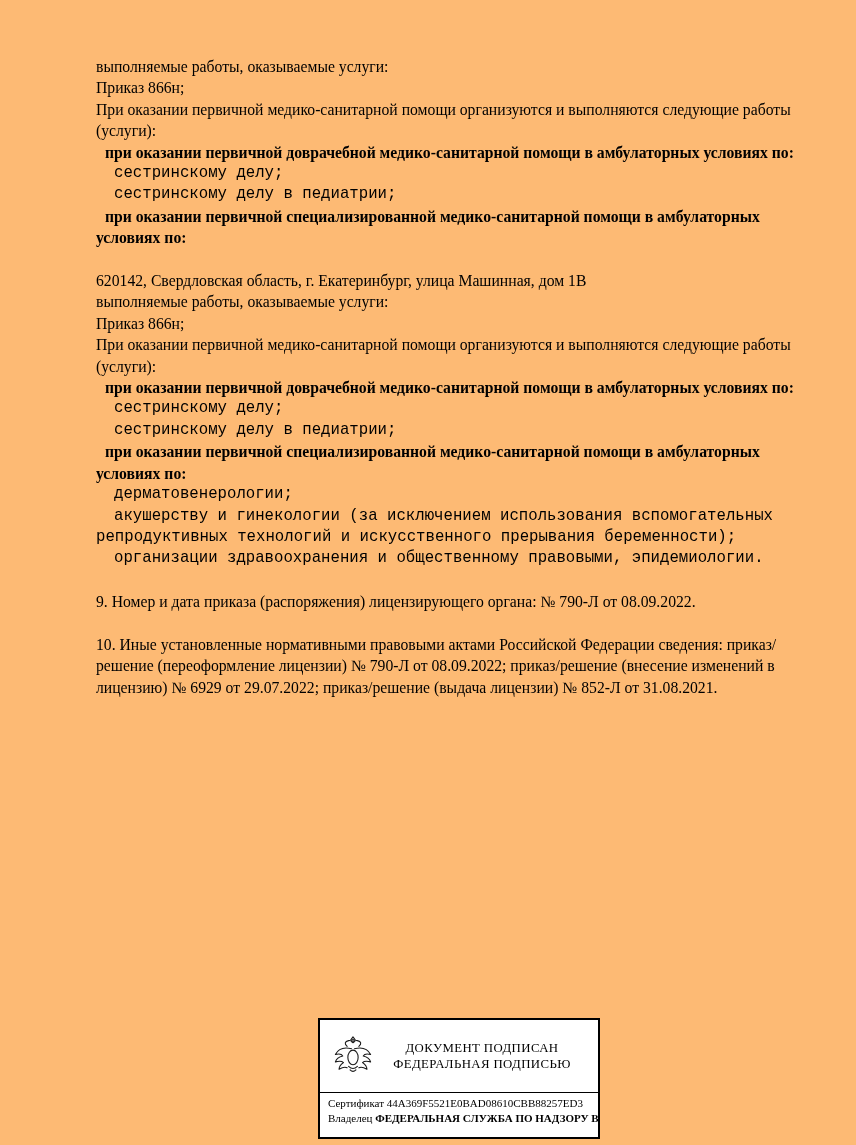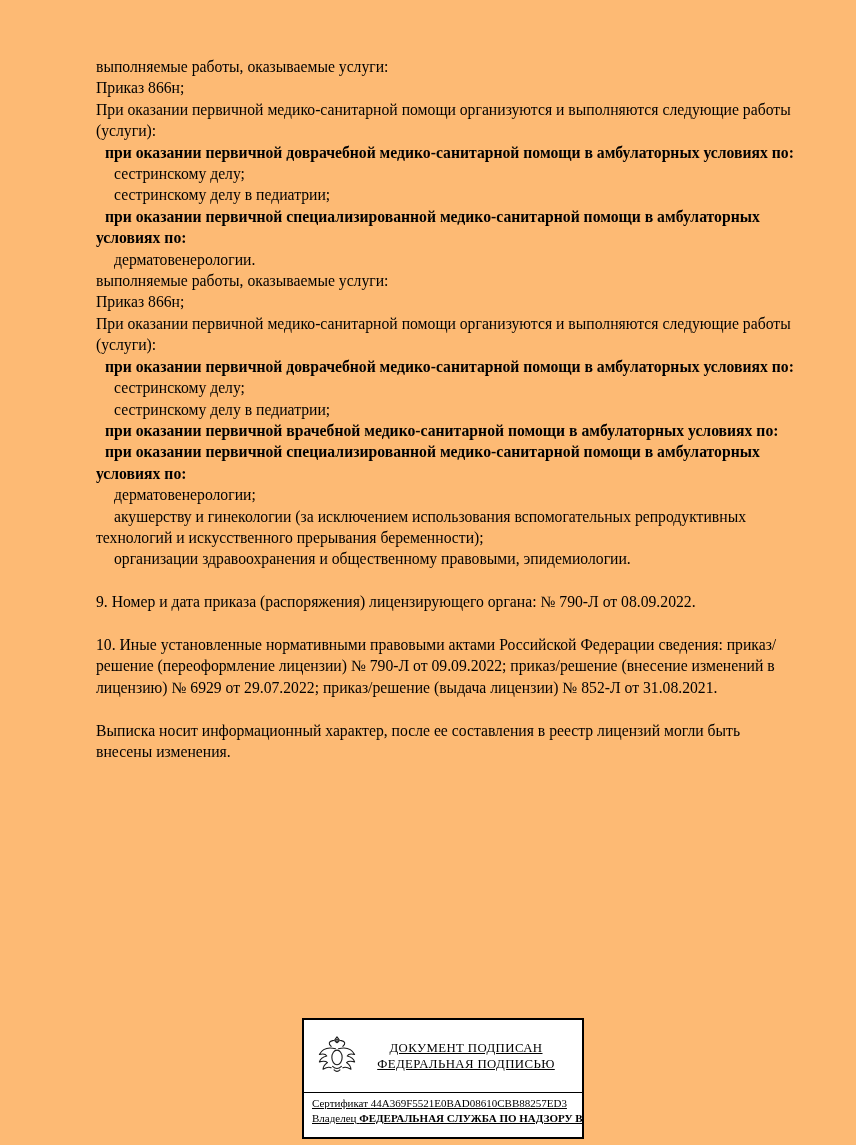--- a/index.html
+++ b/index.html
@@ -23,35 +23,34 @@
     left: 96px;
     width: 700px;
     font-size: 15.7px;
     line-height: 21.4px;
   }
   .content p {
     margin: 0;
     padding: 0;
   }
   .ind1 { text-indent: 9px; font-weight: bold; }
-  .ind2 { text-indent: 18px; }
+  .ind2 { text-indent: 18px; font-family: Liberation Mono, monospace; }
   .gap  { margin-top: 21.4px !important; }
 
   
   .stamp {
     position: absolute;
-    left: 302px;
+    left: 318px;
     top: 1018px;
     width: 278px;
     height: 117px;
     border: 2px solid #000000;
     background: #ffffff;
     box-sizing: content-box;
     font-family: "Liberation Serif", "DejaVu Serif", serif;
-    text-decoration: underline;
   }
   .stamp-top {
     display: flex;
     align-items: center;
     height: 68px;
     padding: 2px 10px 0 10px;
   }
   .stamp-emblem {
     flex: 0 0 46px;
     display: flex;
@@ -90,39 +89,37 @@
 <div class="page">
 
   <div class="content">
     <p>выполняемые работы, оказываемые услуги:</p>
     <p>Приказ 866н;</p>
     <p>При оказании первичной медико-санитарной помощи организуются и выполняются следующие работы (услуги):</p>
     <p class="ind1">при оказании первичной доврачебной медико-санитарной помощи в амбулаторных условиях по:</p>
     <p class="ind2">сестринскому делу;</p>
     <p class="ind2">сестринскому делу в педиатрии;</p>
     <p class="ind1">при оказании первичной специализированной медико-санитарной помощи в амбулаторных условиях по:</p>
-    <p class="ind2">дерматовенерологии.</p>
 
+    <p class="gap">620142, Свердловская область, г. Екатеринбург, улица Машинная, дом 1В</p>
     <p>выполняемые работы, оказываемые услуги:</p>
     <p>Приказ 866н;</p>
     <p>При оказании первичной медико-санитарной помощи организуются и выполняются следующие работы (услуги):</p>
     <p class="ind1">при оказании первичной доврачебной медико-санитарной помощи в амбулаторных условиях по:</p>
     <p class="ind2">сестринскому делу;</p>
     <p class="ind2">сестринскому делу в педиатрии;</p>
-    <p class="ind1">при оказании первичной врачебной медико-санитарной помощи в амбулаторных условиях по:</p>
     <p class="ind1">при оказании первичной специализированной медико-санитарной помощи в амбулаторных условиях по:</p>
     <p class="ind2">дерматовенерологии;</p>
     <p class="ind2">акушерству и гинекологии (за исключением использования вспомогательных репродуктивных технологий и искусственного прерывания беременности);</p>
     <p class="ind2">организации здравоохранения и общественному правовыми, эпидемиологии.</p>
 
     <p class="gap">9. Номер и дата приказа (распоряжения) лицензирующего органа: № 790-Л от 08.09.2022.</p>
 
-    <p class="gap">10. Иные установленные нормативными правовыми актами Российской Федерации сведения: приказ/решение (переоформление лицензии) № 790-Л от 09.09.2022; приказ/решение (внесение изменений в лицензию) № 6929 от 29.07.2022; приказ/решение (выдача лицензии) № 852-Л от 31.08.2021.</p>
+    <p class="gap">10. Иные установленные нормативными правовыми актами Российской Федерации сведения: приказ/решение (переоформление лицензии) № 790-Л от 08.09.2022; приказ/решение (внесение изменений в лицензию) № 6929 от 29.07.2022; приказ/решение (выдача лицензии) № 852-Л от 31.08.2021.</p>
 
-    <p class="gap">Выписка носит информационный характер, после ее составления в реестр лицензий могли быть внесены изменения.</p>
   </div>
 
   <div class="stamp">
     <div class="stamp-top">
       <div class="stamp-emblem">
         <svg viewBox="0 0 60 60" width="44" height="48" aria-hidden="true">
           <g fill="none" stroke="#1a1a1a" stroke-width="1.5" stroke-linecap="round" stroke-linejoin="round">
             <path d="M27 8 l3 -4 3 4"></path>
             <circle cx="30" cy="9.5" r="1.8"></circle>
             <path d="M22 17 q-6 -6 2 -8 q4 -1 6 3 q2 -4 6 -3 q8 2 2 8"></path>

